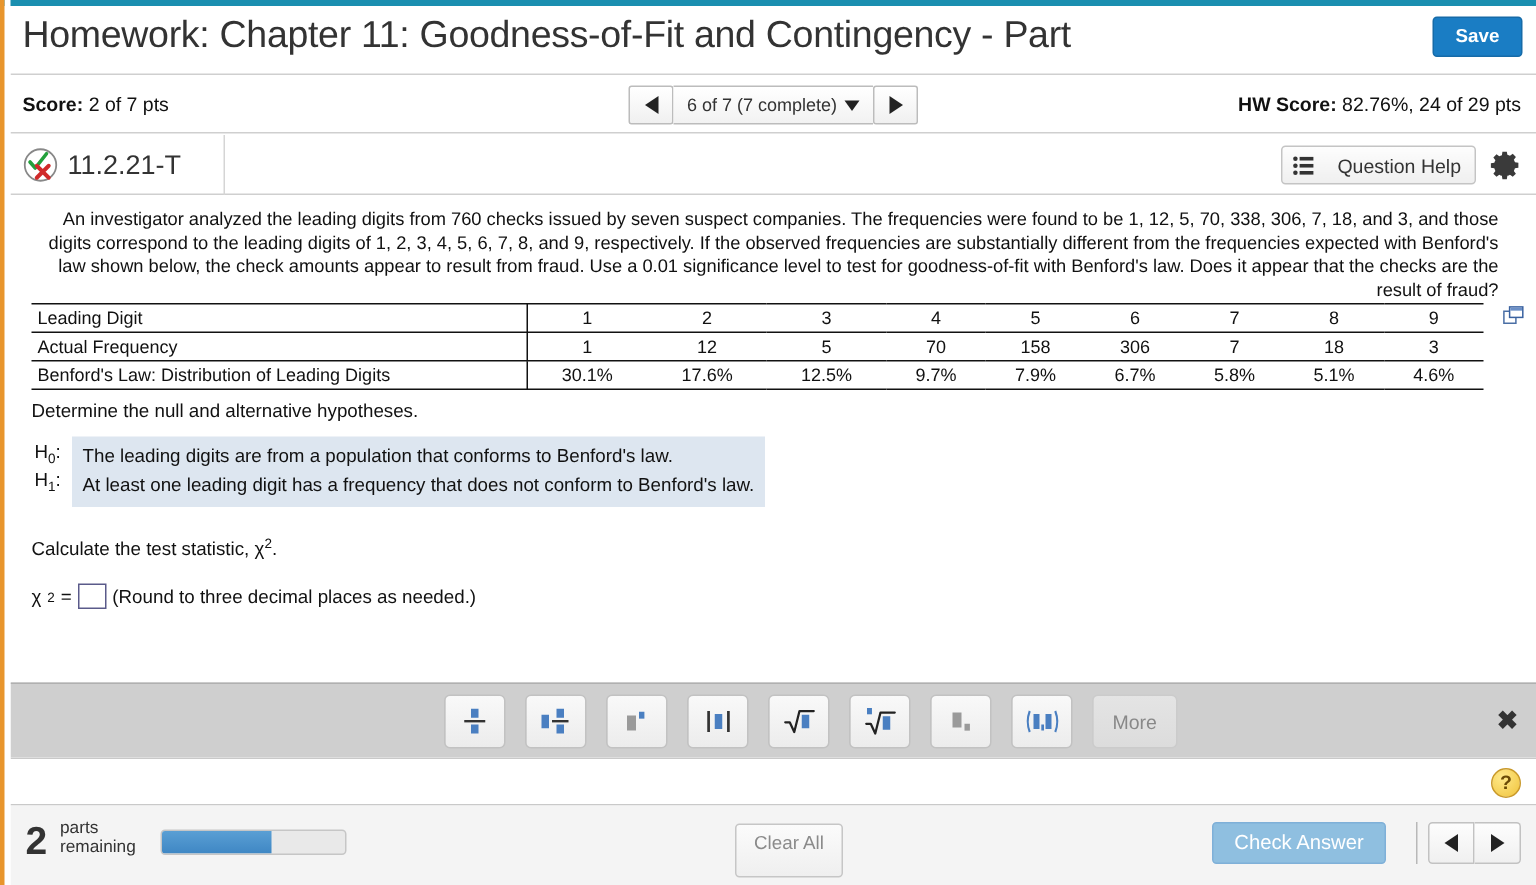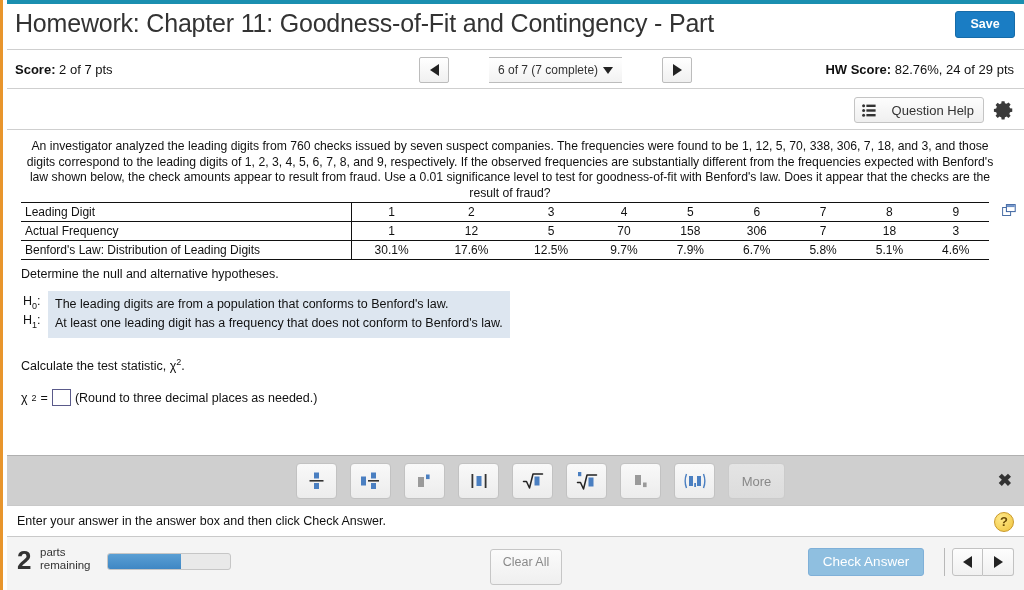--- a/index.html
+++ b/index.html
@@ -72,21 +72,21 @@
   .score-left b { font-weight: bold; }
   .score-right {
     position: absolute; right: 10px; top: 11px;
     font-size: 13px; color: #111;
   }
   .score-right b { font-weight: bold; }
 
   .navgroup {
     position: absolute; left: 412px; top: 6px;
     height: 16px;
-    display: flex; align-items: stretch; gap: 40px;
+    display: flex; align-items: stretch;
   }
   .nav-arrow {
     width: 30px; height: 26px;
     border: 1px solid #bcbcbc;
     background: linear-gradient(#ffffff, #f0f0f0);
     display: flex; align-items: center; justify-content: center;
     cursor: pointer;
     border-radius: 2px;
   }
   .nav-center {
@@ -135,21 +135,21 @@
 
   
   .body {
     position: absolute; top: 131px; left: 7px; right: 0; height: 324px;
     background: #ffffff;
     overflow: hidden;
   }
   .qtext {
     position: absolute; left: 14px; top: 8px; width: 978px;
     font-size: 12.2px; color: #111; line-height: 15.6px;
-    text-align: center;
+    text-align: right;
   }
 
   
   table.dtable {
     position: absolute; left: 14px; top: 71px;
     width: 968px;
     border-collapse: collapse;
     font-size: 12px;
     color: #111;
   }
@@ -357,20 +357,28 @@
       </div>
     </div>
 
     <div class="score-right">
       <b>HW Score:</b>
       <span>82.76%, 24 of 29 pts</span>
     </div>
   </div>
 
   <div class="qidbar">
+    <div class="qid-left">
+      <svg class="qid-icon" viewBox="0 0 24 24">
+        <circle cx="12" cy="12" r="10.5" fill="#ffffff" stroke="#888" stroke-width="1.2"></circle>
+        <path d="M5 10 L8.5 14 L16 4.5" fill="none" stroke="#23a03c" stroke-width="2.4" stroke-linecap="round" stroke-linejoin="round"></path>
+        <path d="M9.5 12.5 L17.5 20.5 M17.5 12.5 L9.5 20.5" stroke="#d02a2a" stroke-width="2.6" stroke-linecap="round"></path>
+      </svg>
+      <span class="qid-text">11.2.21-T</span>
+    </div>
 
     <div class="qhelp-btn">
       <svg width="14" height="13" viewBox="0 0 14 13">
         <circle cx="1.6" cy="1.8" r="1.5" fill="#333"></circle>
           <rect x="4.4" y="0.6" width="9.2" height="2.4" fill="#333"></rect>
         <circle cx="1.6" cy="6.5" r="1.5" fill="#333"></circle>
           <rect x="4.4" y="5.3" width="9.2" height="2.4" fill="#333"></rect>
         <circle cx="1.6" cy="11.2" r="1.5" fill="#333"></circle>
           <rect x="4.4" y="10" width="9.2" height="2.4" fill="#333"></rect>
       </svg>
@@ -524,21 +532,20 @@
         </svg>
       </div>
 
       <div class="mbtn more">More</div>
     </div>
 
     <div class="mclose">✖</div>
   </div>
 
   <div class="instrip">
-    <div class="instrip-text">Enter your answer in the answer box and then click Check Answer.</div>
     <div class="help-bubble">?</div>
   </div>
 
   <div class="footer">
     <div class="parts-num">2</div>
     <div class="parts-words">
       <div>parts</div>
       <div>remaining</div>
     </div>
 

